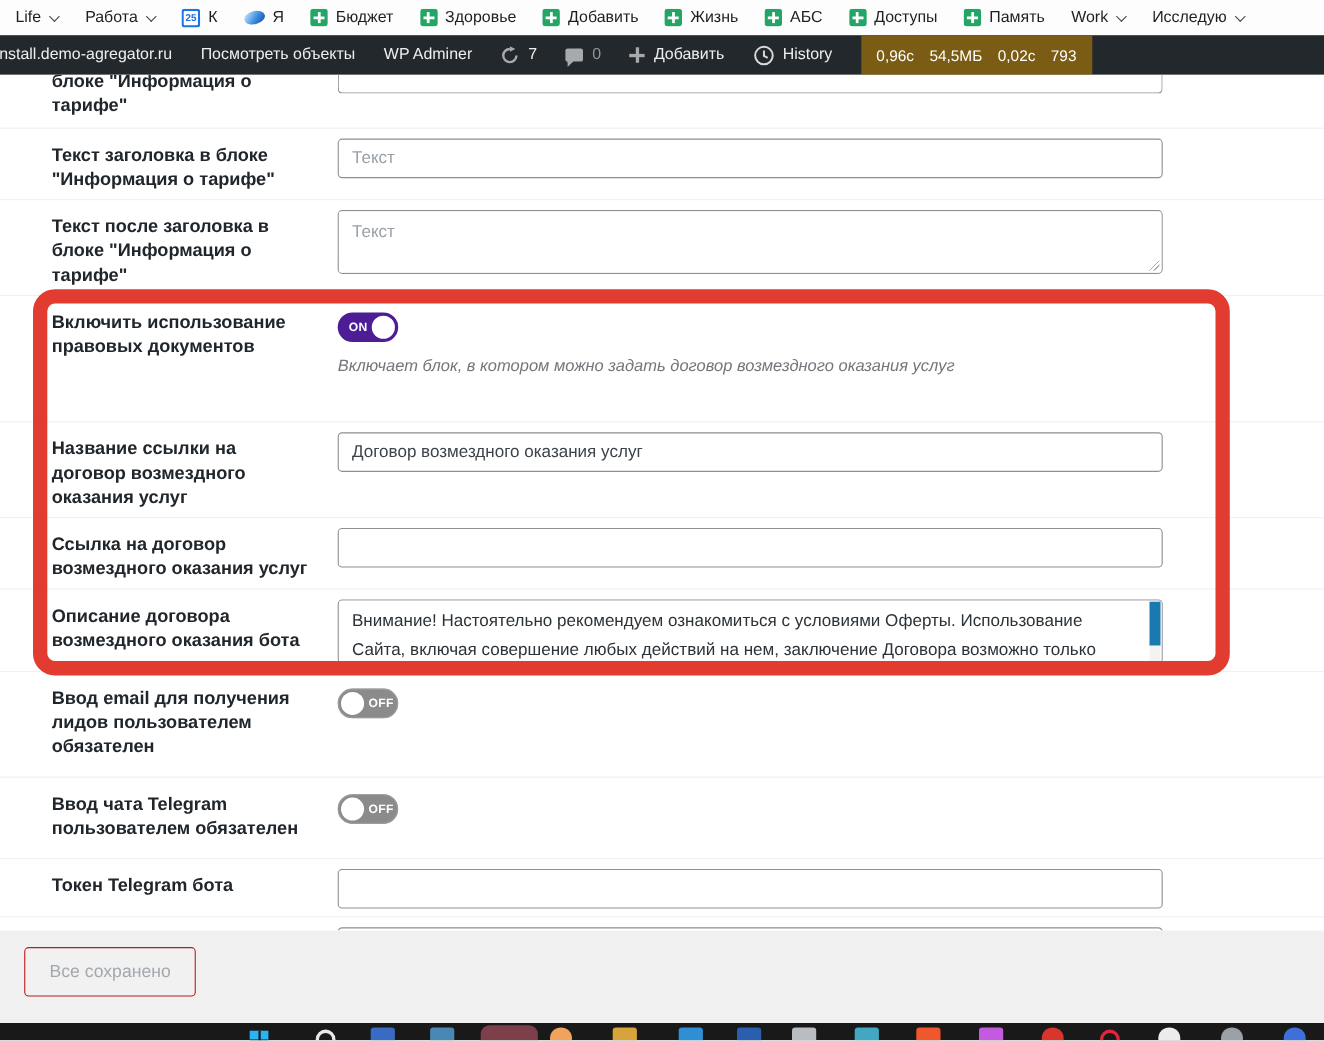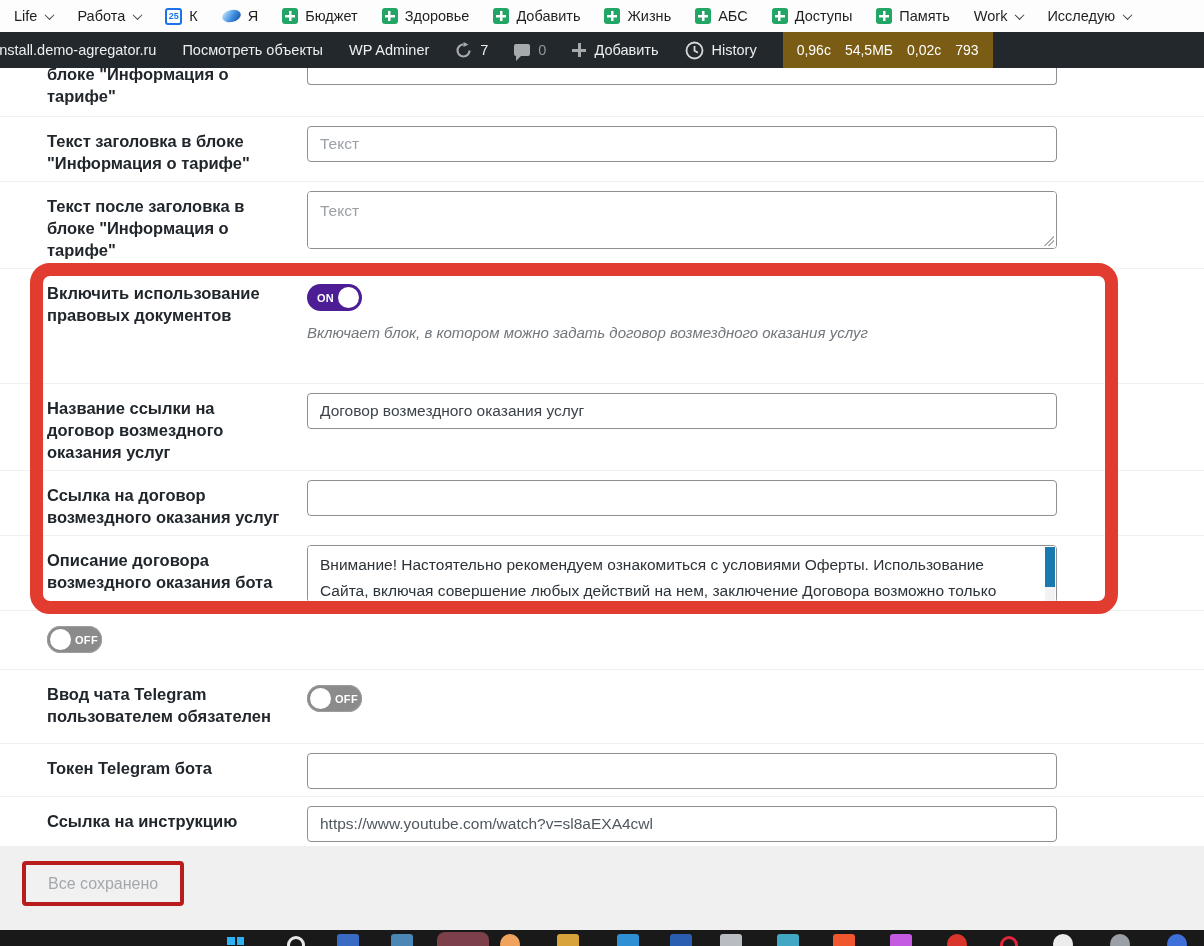--- a/index.html
+++ b/index.html
@@ -73,21 +73,21 @@
   .toggle-desc { font-style:italic; color:#72777c; font-size:15px; margin-top:12px; line-height:20px; }
 
   
   .red-group { position:relative; }
   .red-frame { position:absolute; left:30px; right:86px; top:-6px; bottom:-3px;
     border:13px solid #e23b30; border-radius:20px; z-index:6; pointer-events:none; }
 
   
   .footer { position:absolute; left:0; bottom:16px; width:100%; height:84px; background:#f0f0f1; }
   .save-btn { position:absolute; left:22px; top:15px; min-width:135px; height:45px; padding:0 22px;
-    background:#f1f1f2; border:4px solid #b91c1c; border-radius:4px; color:#a3a8ad; font-size:16px;
+    background:#f1f1f2; border:1px solid #b91c1c; border-radius:4px; color:#a3a8ad; font-size:16px;
     font-family:inherit; }
 
   
   .taskbar { position:absolute; left:0; bottom:0; width:100%; height:16px; background:#191919; overflow:hidden; }
   .tb-ico { position:absolute; bottom:-8px; }
   .tb-rect { width:22px; height:20px; border-radius:3px; }
   .tb-bigrect { width:52px; height:26px; border-radius:8px; bottom:-12px; }
   .tb-circle { width:20px; height:20px; border-radius:50%; }
   .tb-ring { width:18px; height:18px; border-radius:50%; background:transparent !important; }
   .tb-win { width:17px; height:17px;
@@ -255,20 +255,21 @@
           <div class="ta">
             <textarea class="ta-inner" style="padding-right: 20px;">Внимание! Настоятельно рекомендуем ознакомиться с условиями Оферты. Использование Сайта, включая совершение любых действий на нем, заключение Договора возможно только</textarea>
             <div class="scroll-thumb"></div>
             <div class="scroll-track-rest"></div>
           </div>
         </div>
       </div>
     </div>
 
     <div class="row row-toggle-sm">
+      <div class="label">Ввод email для получения лидов пользователем обязателен</div>
       <div class="field">
         <div class="toggle off">
           <span class="t-label">OFF</span>
           <span class="knob"></span>
         </div>
       </div>
     </div>
 
     <div class="row row-toggle-sm">
       <div class="label">Ввод чата Telegram пользователем обязателен</div>

